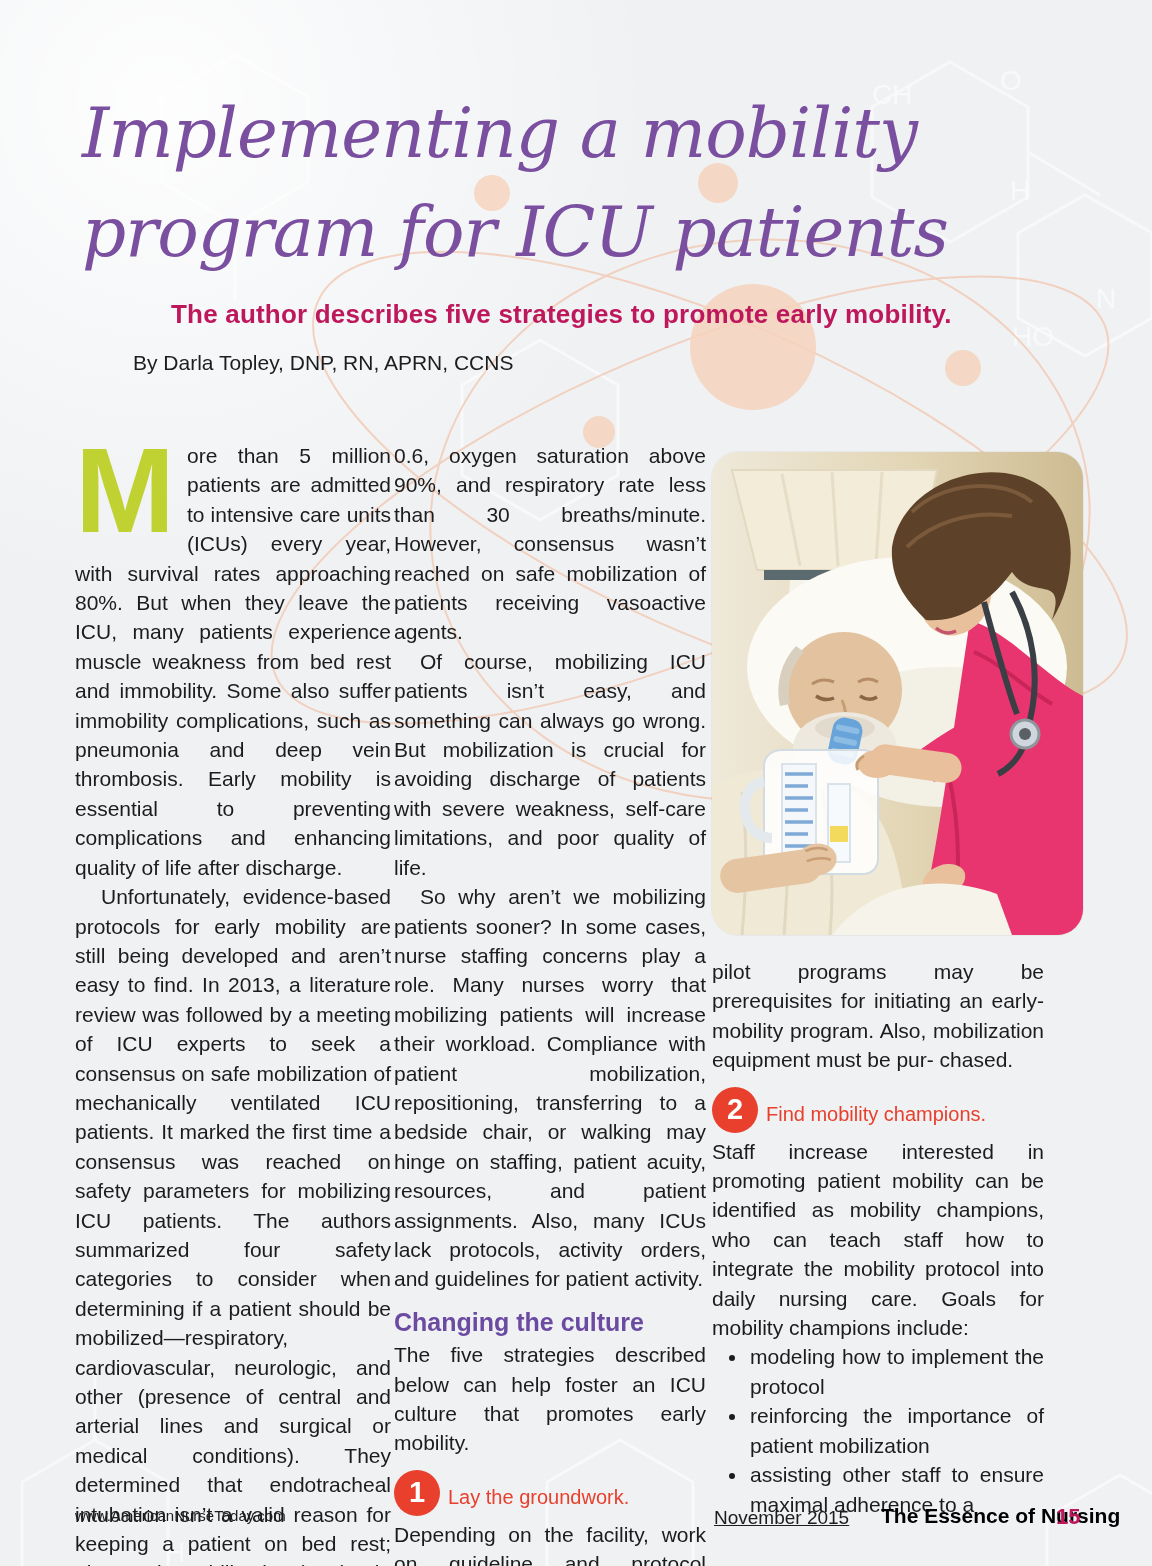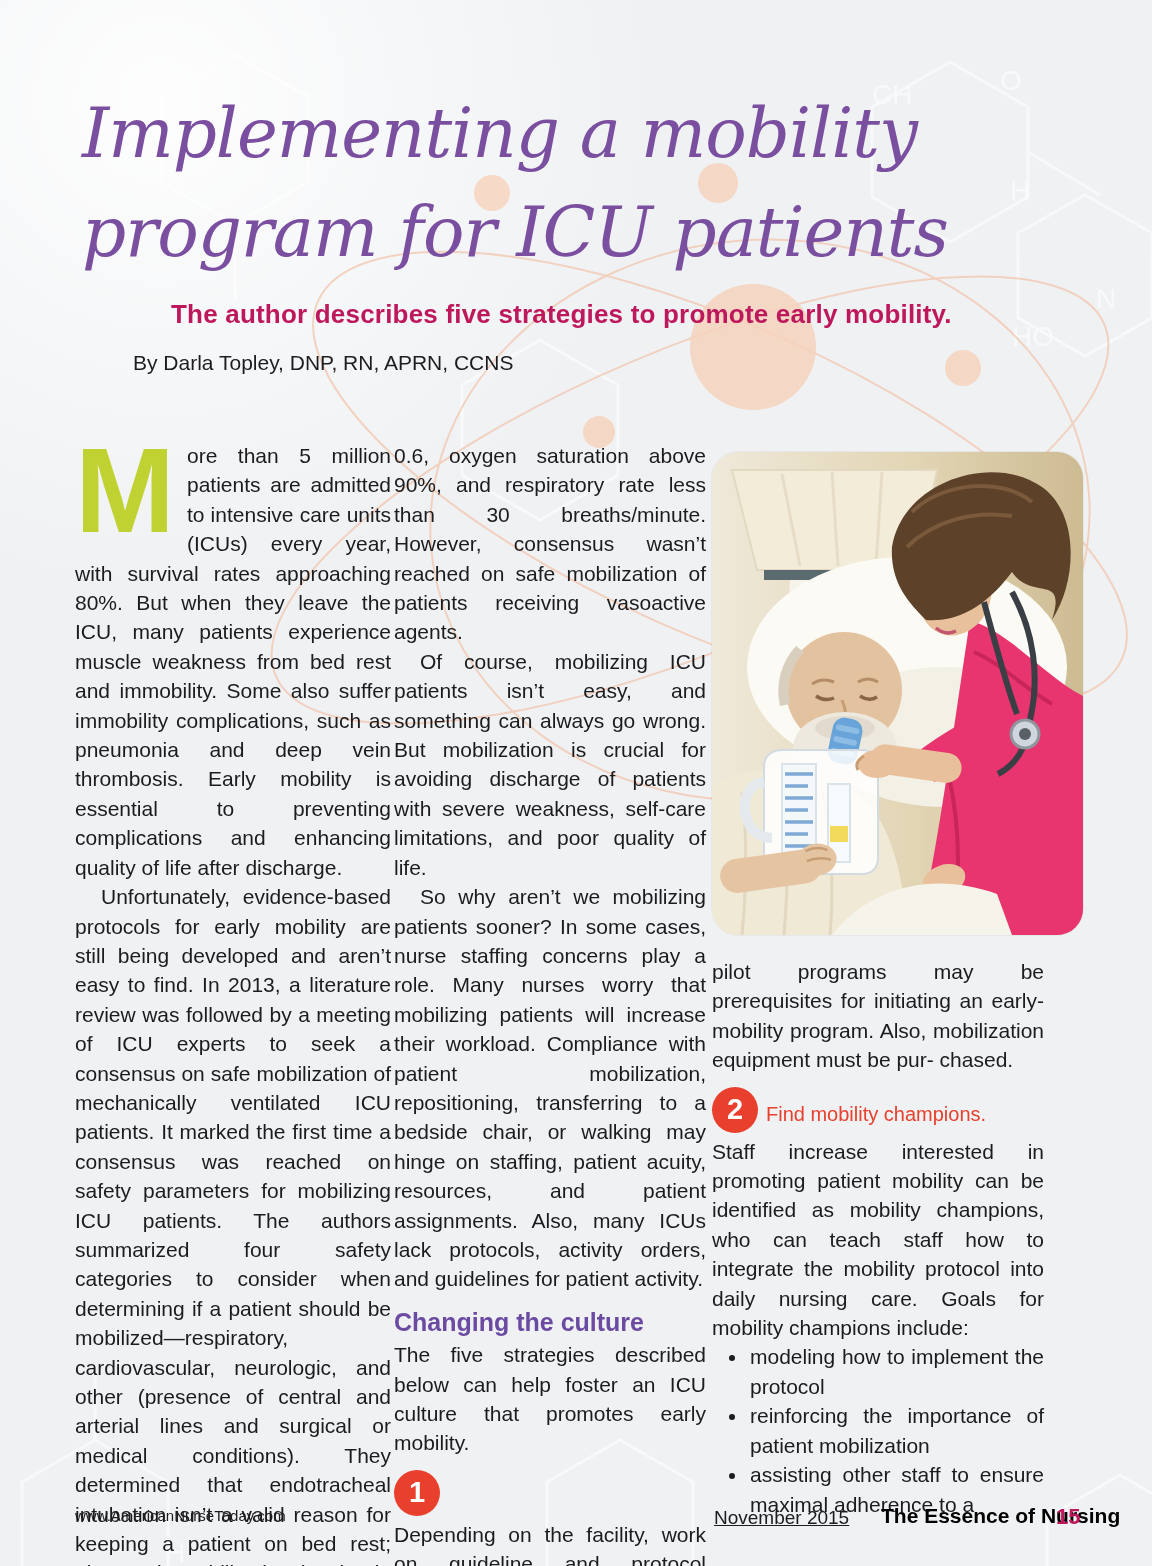--- a/index.html
+++ b/index.html
@@ -129,20 +129,21 @@
   </div>
 
   <div class="col" id="col2">
     <p>0.6, oxygen saturation above 90%, and respiratory rate less than 30 breaths/minute. However, consensus wasn’t reached on safe mobilization of patients receiving vasoactive agents.</p>
     <p class="ind">Of course, mobilizing ICU patients isn’t easy, and something can always go wrong. But mobilization is crucial for avoiding discharge of patients with severe weakness, self-care limitations, and poor quality of life.</p>
     <p class="ind">So why aren’t we mobilizing patients sooner? In some cases, nurse staffing concerns play a role. Many nurses worry that mobilizing patients will increase their workload. Compliance with patient mobilization, repositioning, transferring to a bedside chair, or walking may hinge on staffing, patient acuity, resources, and patient assignments. Also, many ICUs lack protocols, activity orders, and guidelines for patient activity.</p>
     <h2 class="section-heading">Changing the culture</h2>
     <p>The five strategies described below can help foster an ICU culture that promotes early mobility.</p>
     <div class="strategy">
       <span class="num">1</span>
+      <span class="lbl">Lay the groundwork.</span>
     </div>
     <p>Depending on the facility, work on guideline and protocol development, an interdisciplinary project team, electronic health record documentation, statistical reports, and</p>
   </div>
 
   <div class="photo" role="img" aria-label="Nurse in pink scrubs leaning over an older male patient in a hospital bed, helping him use an incentive spirometer breathing device">
     <svg viewBox="0 0 371 483" preserveAspectRatio="none">
       <defs>
         <linearGradient id="wall" x1="0" y1="0" x2="1" y2="0">
           <stop offset="0" stop-color="#efe9da"></stop>
           <stop offset="0.55" stop-color="#e2d5b4"></stop>

